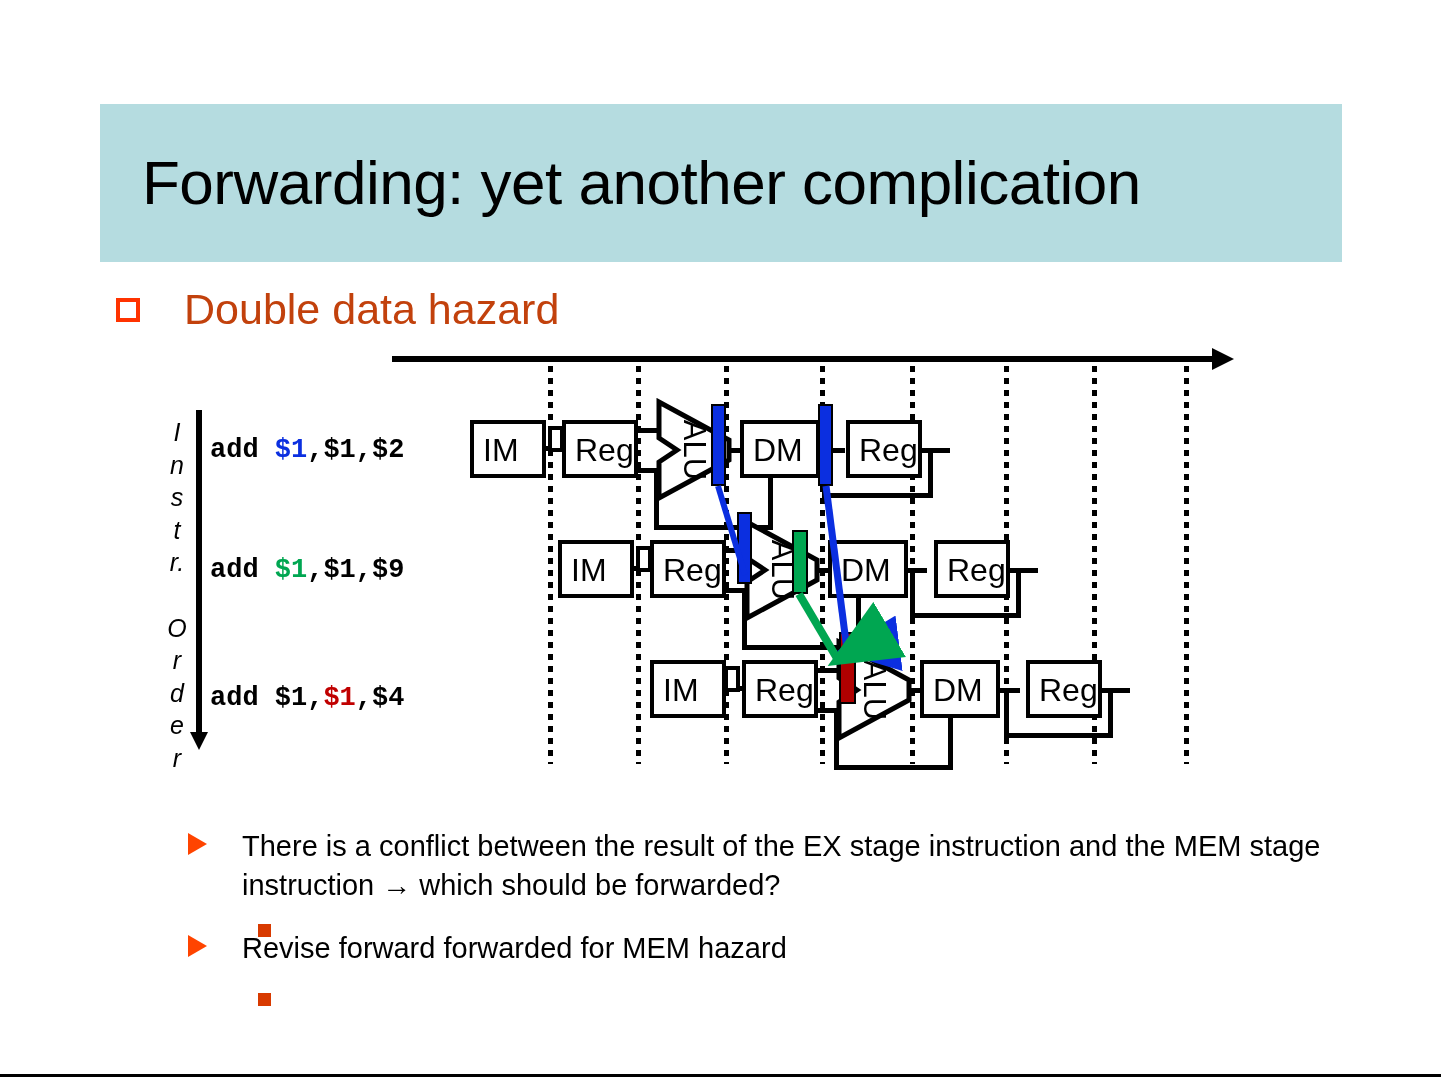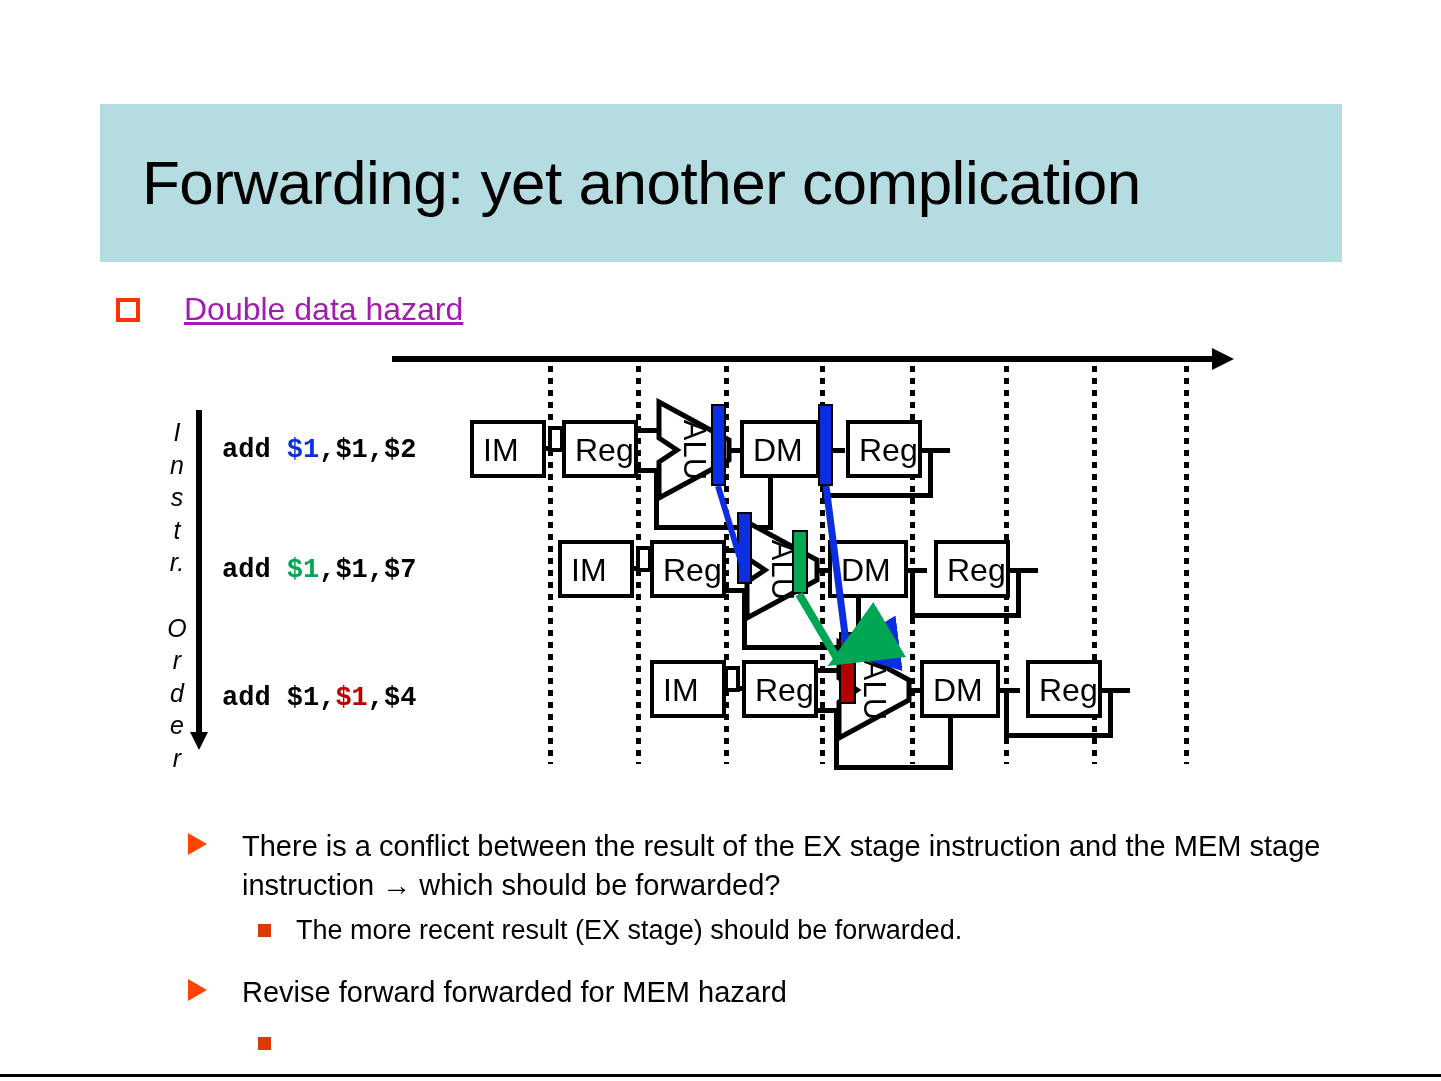--- a/index.html
+++ b/index.html
@@ -24,22 +24,22 @@
     white-space:nowrap;
   }
 
   
   .l1-row{position:absolute;left:112px;top:290px;width:900px;height:48px;}
   .l1-bullet{
     position:absolute;left:4px;top:8px;width:24px;height:24px;
     border:4px solid #ff3300;background:transparent;box-sizing:border-box;
   }
   .l1-text{
-    position:absolute;left:72px;top:-4px;font-size:32px;line-height:46px;
-    color:#a21caf;white-space:nowrap;text-decoration:underline;
+    position:absolute;left:72px;top:-4px;font-size:43px;line-height:46px;
+    color:#c2410c;white-space:nowrap;
   }
 
   
   .diagram{position:absolute;left:0;top:330px;width:1441px;height:460px;}
 
   .time-arrow{position:absolute;left:392px;top:22px;width:845px;height:14px;}
   .time-arrow .shaft{position:absolute;left:0;top:4px;width:826px;height:6px;background:#000;}
   .time-arrow .head{
     position:absolute;left:820px;top:-4px;width:0;height:0;
     border-top:11px solid transparent;border-bottom:11px solid transparent;
@@ -62,21 +62,21 @@
   }
   .order-letters{
     position:absolute;left:164px;top:86px;width:26px;
     font-style:italic;font-size:25px;line-height:32.6px;text-align:center;color:#000;
   }
   .order-letters span{display:block;}
 
   .instr{
     position:absolute;left:210px;
     font-family:"Liberation Mono", monospace;
-    font-weight:bold;font-size:27px;line-height:32px;white-space:pre;color:#000;margin-left:12px;
+    font-weight:bold;font-size:27px;line-height:32px;white-space:pre;color:#000;
   }
   .instr .hl-blue{color:#0b2fe0;}
   .instr .hl-green{color:#00a651;}
   .instr .hl-red{color:#c00000;}
 
   
   .sbox{
     position:absolute;box-sizing:border-box;border:4px solid #000;background:#fff;
     font-size:32px;line-height:52px;padding-left:9px;color:#000;
   }
@@ -186,21 +186,21 @@
       <span class="lbl">
           <i>ALU</i>
         </span>
     </div>
 
     <div class="cbar" style="left:711px;top:74px;width:15px;height:82px;background:#0b2fe0;"></div>
     <div class="sbox" style="left:740px;top:90px;width:80px;height:58px;"><span>DM</span></div>
     <div class="cbar" style="left:818px;top:74px;width:15px;height:82px;background:#0b2fe0;"></div>
     <div class="sbox" style="left:846px;top:90px;width:76px;height:58px;"><span>Reg</span></div>
 
-    <div class="instr" style="top:224px"><span>add </span><span class="hl-green">$1</span><span>,$1,$7</span></div>
+    <div class="instr" style="top:224px"><span>add </span><span class="hl-green">$1</span><span>,$1,$9</span></div>
 
     <div class="wire" style="left:631px;top:236px;width:26px;height:5px;"></div>
     <div class="latch" style="left:636px;top:216px;width:16px;height:26px;"></div>
     <div class="wire" style="left:720px;top:218px;width:40px;height:5px;"></div>
     <div class="wire" style="left:720px;top:258px;width:40px;height:5px;"></div>
     <div class="wire" style="left:742px;top:258px;width:5px;height:62px;"></div>
     <div class="wire" style="left:742px;top:315px;width:118px;height:5px;"></div>
     <div class="wire" style="left:856px;top:238px;width:5px;height:82px;"></div>
     <div class="wire" style="left:807px;top:238px;width:120px;height:5px;"></div>
     <div class="wire" style="left:910px;top:238px;width:5px;height:50px;"></div>
@@ -275,21 +275,20 @@
 
   </div>
 
   <div class="body-list">
     <div class="b2">
       <span class="ar"></span>
       <span>There is  a conflict between the result of the EX stage instruction and the MEM stage instruction → which  should be forwarded?</span>
     </div>
     <div class="b3">
       <span class="sq"></span>
-      <span>The more recent result (EX stage) should be forwarded.</span>
     </div>
     <div class="b2" style="margin-top:24px">
       <span class="ar"></span>
       <span>Revise forward forwarded for MEM hazard</span>
     </div>
     <div class="b3" style="margin-top:12px">
       <span class="sq"></span>
     </div>
   </div>
 

